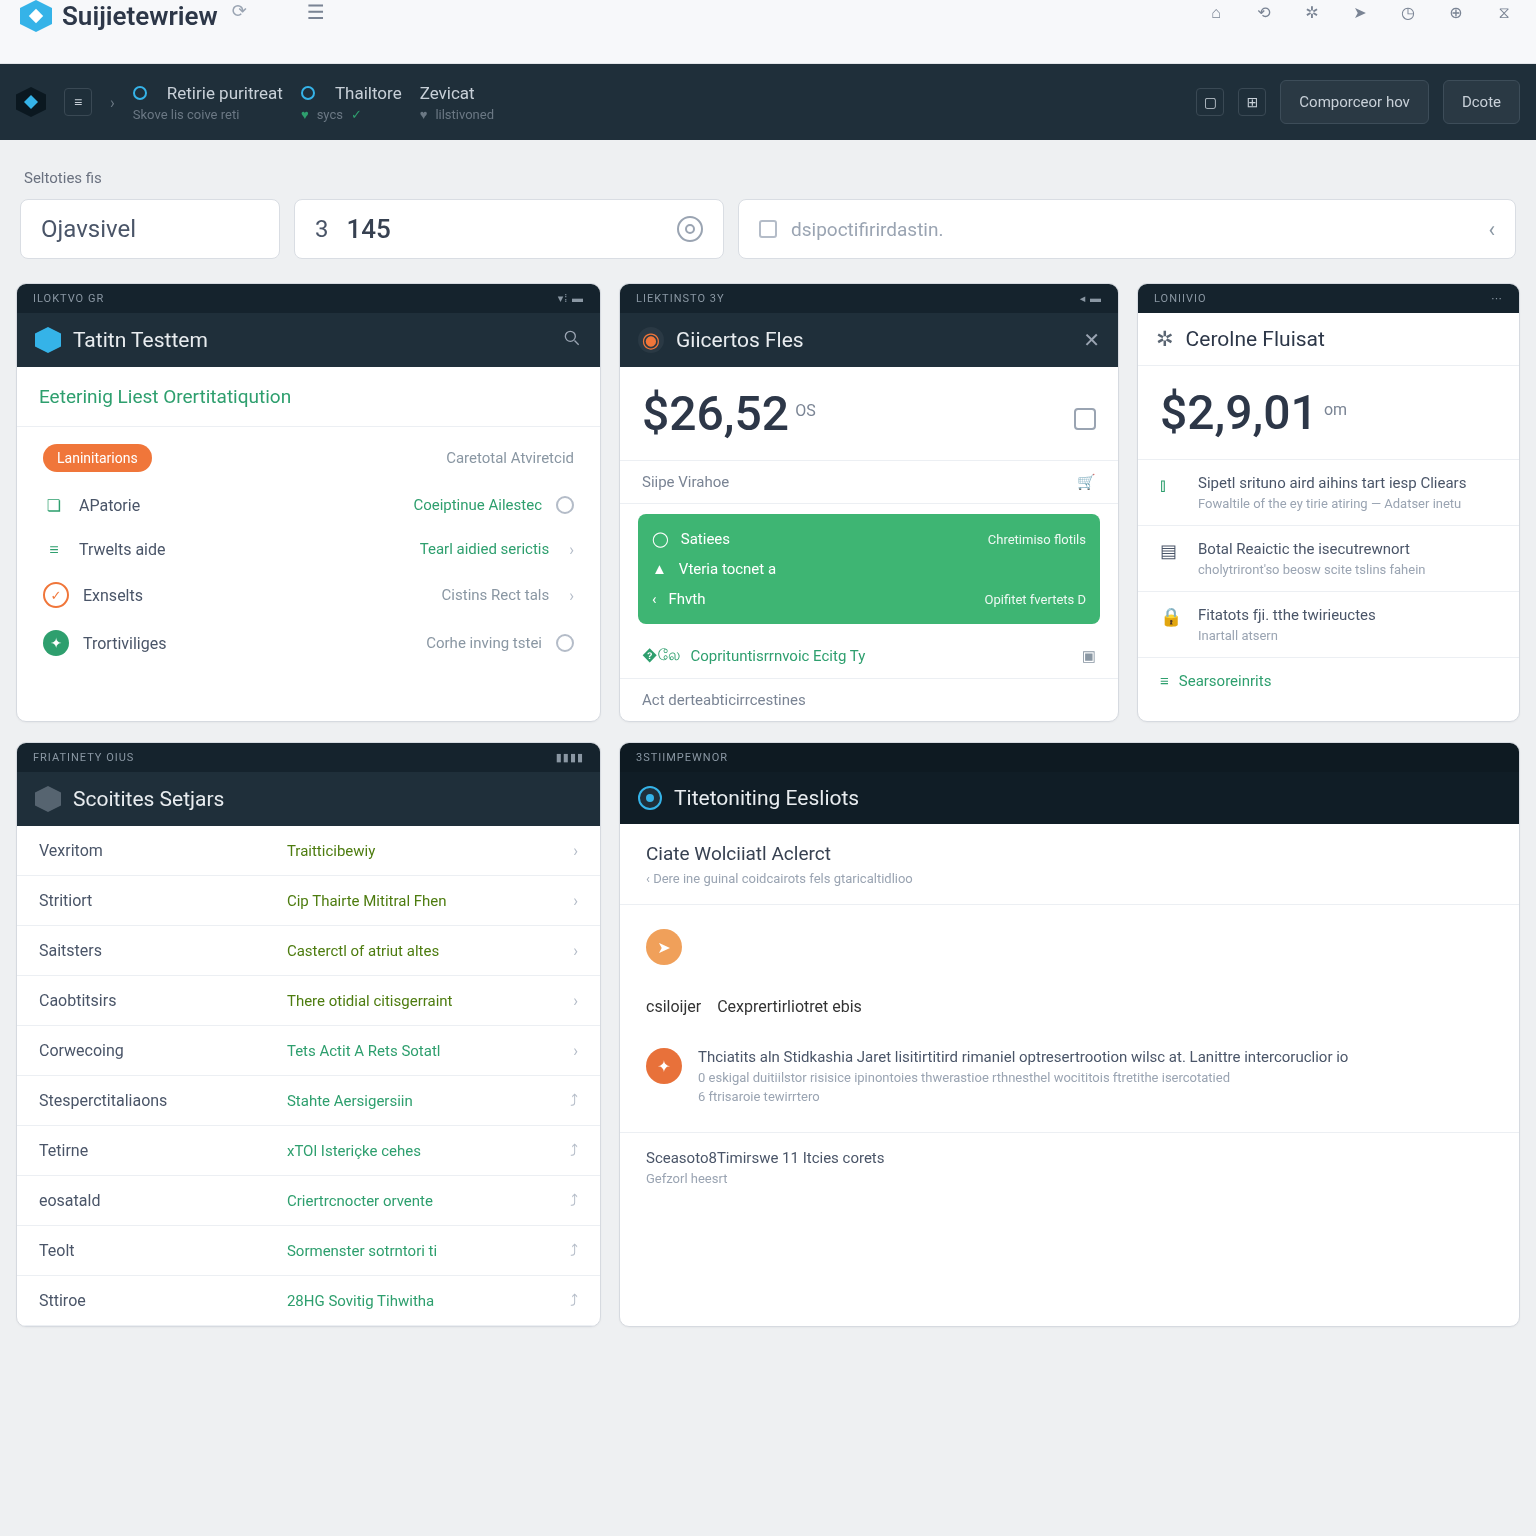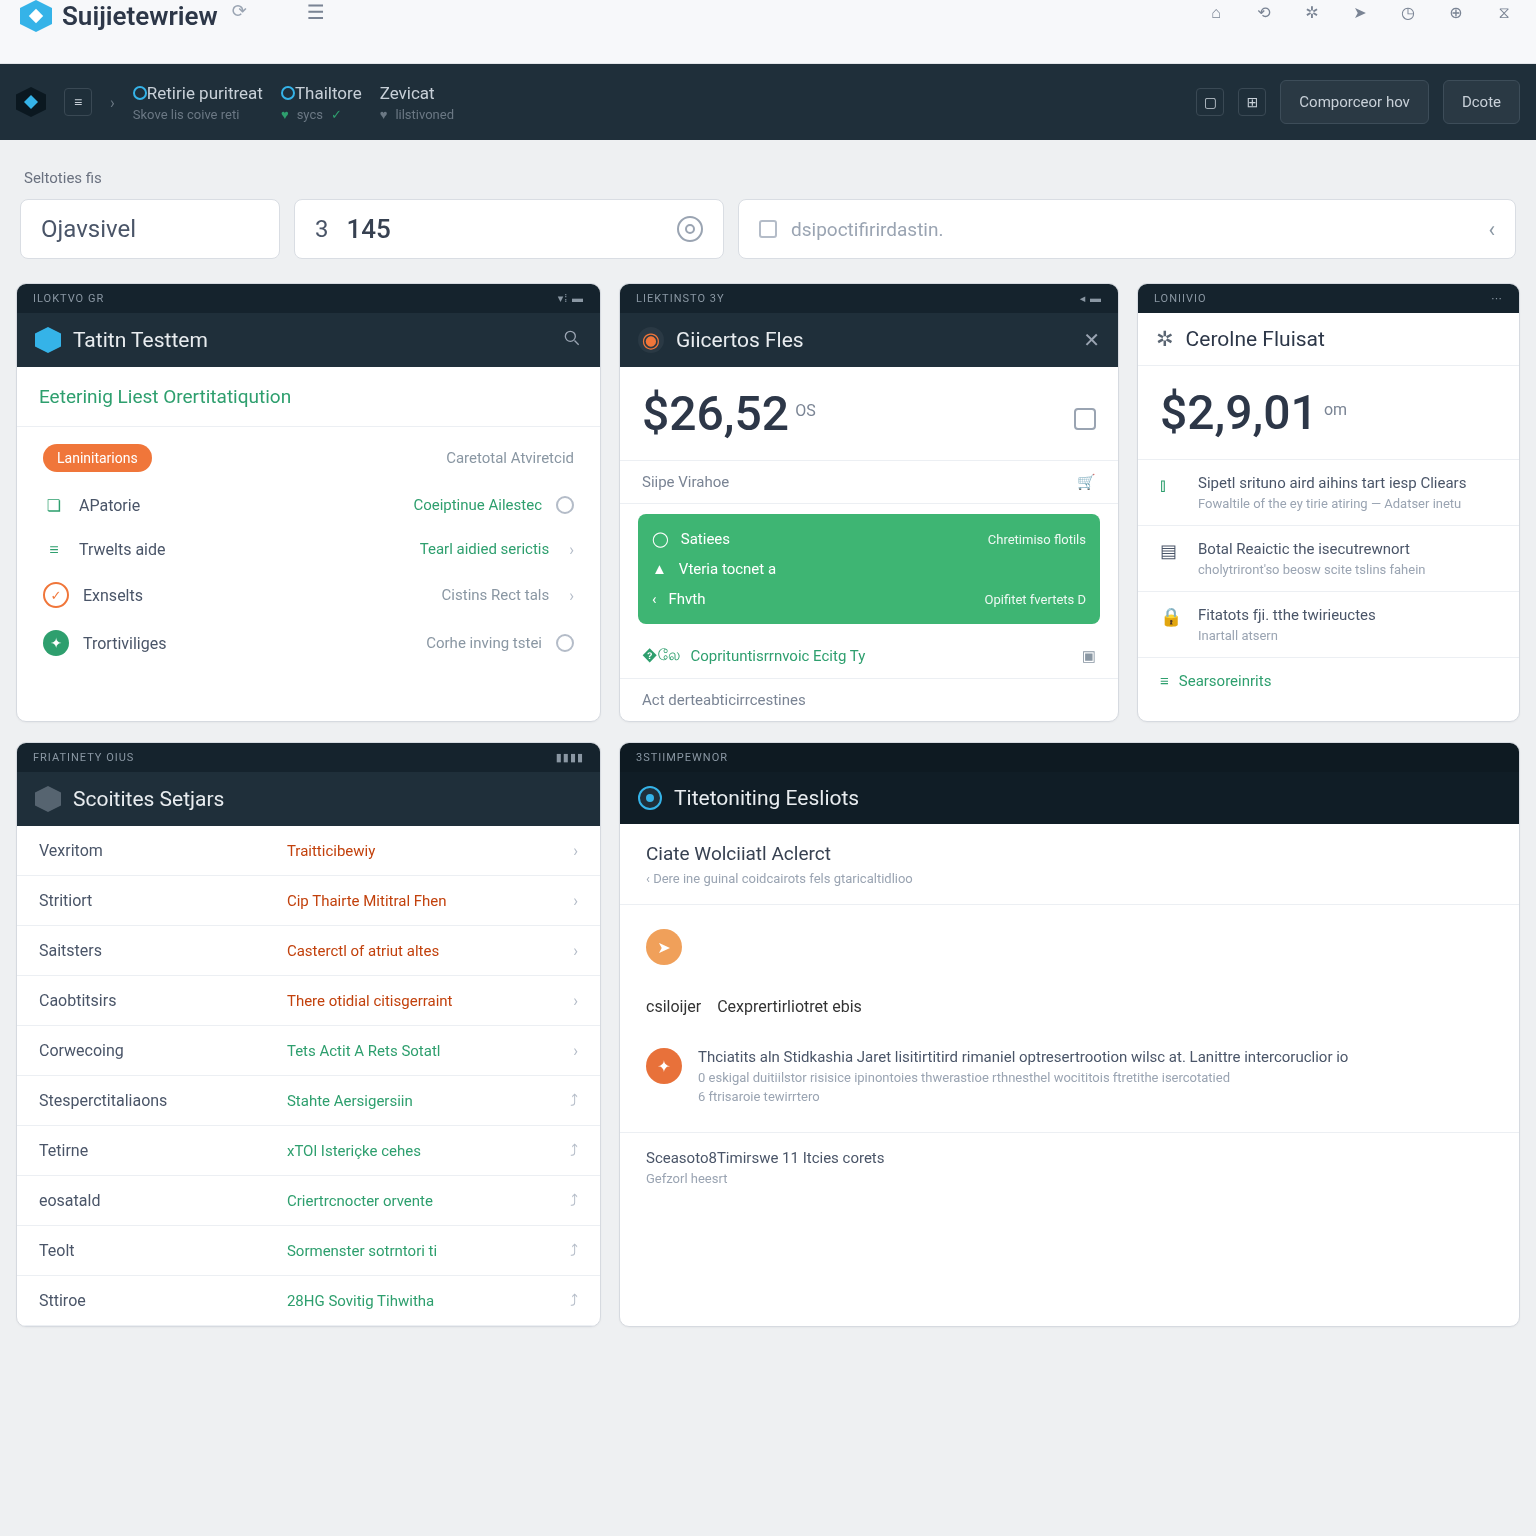--- a/index.html
+++ b/index.html
@@ -10,21 +10,21 @@
 .logo-hex::after{content:"";position:absolute;inset:7px;background:#fff;clip-path:polygon(50% 10%,90% 50%,50% 90%,10% 50%)}
 .topbar-spacer{flex:1}
 .topbar-icons{display:flex;gap:24px;color:#7a8494}
 .topbar-icons span{width:24px;height:24px;display:flex;align-items:center;justify-content:center;cursor:pointer}
 .ti{font-size:18px}
 .subbar{height:76px;background:#1f2f3a;display:flex;align-items:center;padding:0 16px;gap:18px;color:#c8d0d8}
 .subbar .hex{width:30px;height:30px;background:#0b1820;clip-path:polygon(50% 0,100% 25%,100% 75%,50% 100%,0 75%,0 25%);display:flex;align-items:center;justify-content:center}
 .subbar .hex::after{content:"";width:14px;height:14px;background:#35b3e8;clip-path:polygon(50% 0,100% 50%,50% 100%,0 50%)}
 .subbar-pill{width:28px;height:28px;border:1px solid #3a4954;border-radius:4px;display:flex;align-items:center;justify-content:center;font-size:14px}
 .subbar-tab{display:flex;flex-direction:column;gap:4px}
-.subbar-tab .t{display:flex;align-items:center;gap:0;font-size:17px}
+.subbar-tab .t{display:flex;align-items:center;gap:20px;font-size:17px}
 .subbar-tab .s{display:flex;align-items:center;gap:8px;font-size:13px;color:#6b7884}
 .ring{width:14px;height:14px;border:2px solid #35b3e8;border-radius:50%}
 .subbar-right{margin-left:auto;display:flex;gap:14px;align-items:center}
 .btn-dark{background:#2a3944;border:1px solid #3d4d59;color:#c8d0d8;padding:12px 18px;border-radius:6px;font-size:15px}
 .section-label{padding:29px 24px 6px;font-size:15px;color:#6b7280}
 .filter-row{display:flex;gap:14px;padding:6px 20px 24px;align-items:stretch}
 .filter-box{background:#fff;border:1px solid #d9dde3;border-radius:8px;padding:14px 20px;display:flex;align-items:center;font-size:24px;color:#4a5568}
 .fb1{width:260px}
 .fb2{width:430px;gap:18px}
 .fb2 .num{font-size:26px;font-weight:500;color:#374151}
@@ -66,21 +66,21 @@
 .c3-item{padding:14px 22px;border-bottom:1px solid #eceff3;display:flex;gap:14px}
 .c3-item .ic{width:24px;flex-shrink:0;color:#2e9f6e;font-size:18px}
 .c3-item .tx .h{font-size:15px;color:#4a5568;margin-bottom:4px}
 .c3-item .tx .d{font-size:13px;color:#9aa4b2}
 .row2{display:flex;gap:18px;padding:20px 16px 0}
 .card4{width:585px}
 .card5{flex:1}
 .tbl{width:100%}
 .tr{display:flex;padding:15px 22px;border-bottom:1px solid #eceff3;align-items:center}
 .tr .c1{width:46%;font-size:16px;color:#4a5568}
-.tr .c2{flex:1;font-size:15px;color:#c2410c}
+.tr .c2{flex:1;font-size:15px;color:#4d7c0f}
 .tr .c2.green{color:#2e9f6e}
 .tr .arr{color:#b4bcc8}
 .panel-sub{padding:18px 26px;border-bottom:1px solid #eceff3}
 .panel-sub .h{font-size:19px;color:#374151;margin-bottom:6px}
 .panel-sub .d{font-size:13px;color:#9aa4b2}
 .feed{padding:8px 0}
 .fi{display:flex;gap:16px;padding:16px 26px;align-items:flex-start}
 .fi .dot{width:36px;height:36px;border-radius:50%;background:#f0a05a;color:#fff;display:flex;align-items:center;justify-content:center;flex-shrink:0;font-size:16px}
 .fi .dot.dark{background:#e8713a}
 .fi .body .t{font-size:15px;color:#4a5568;margin-bottom:4px}

